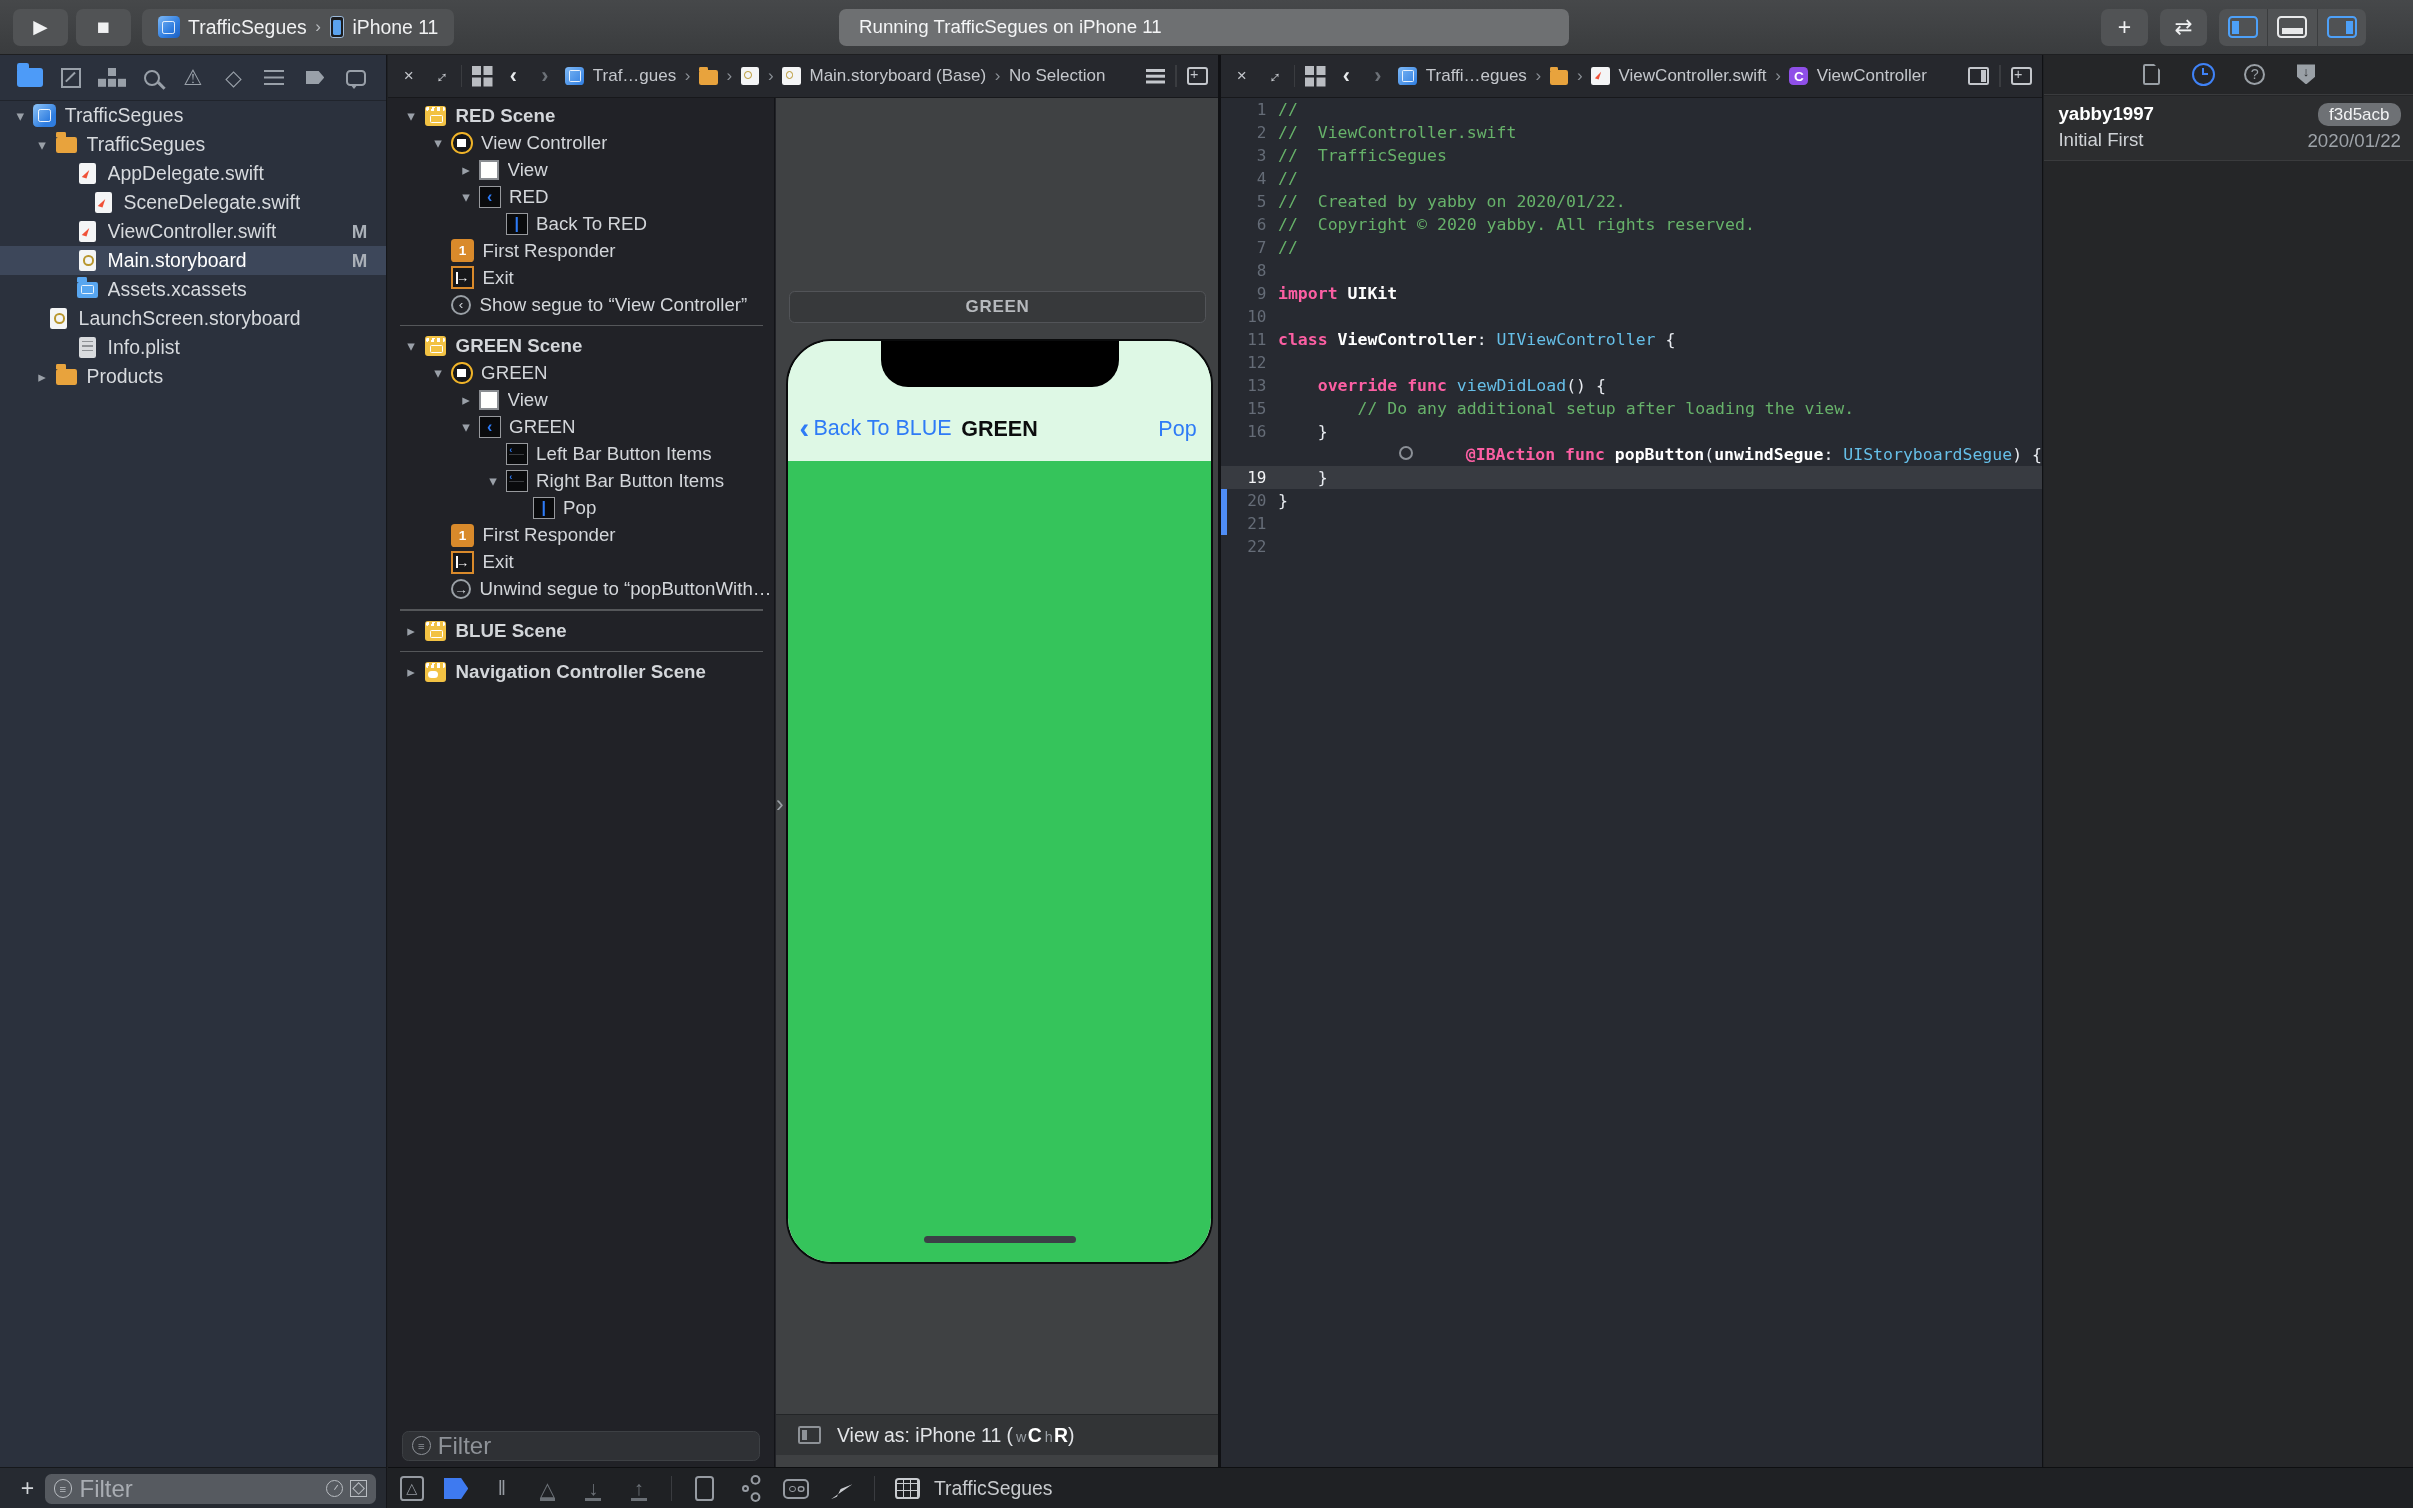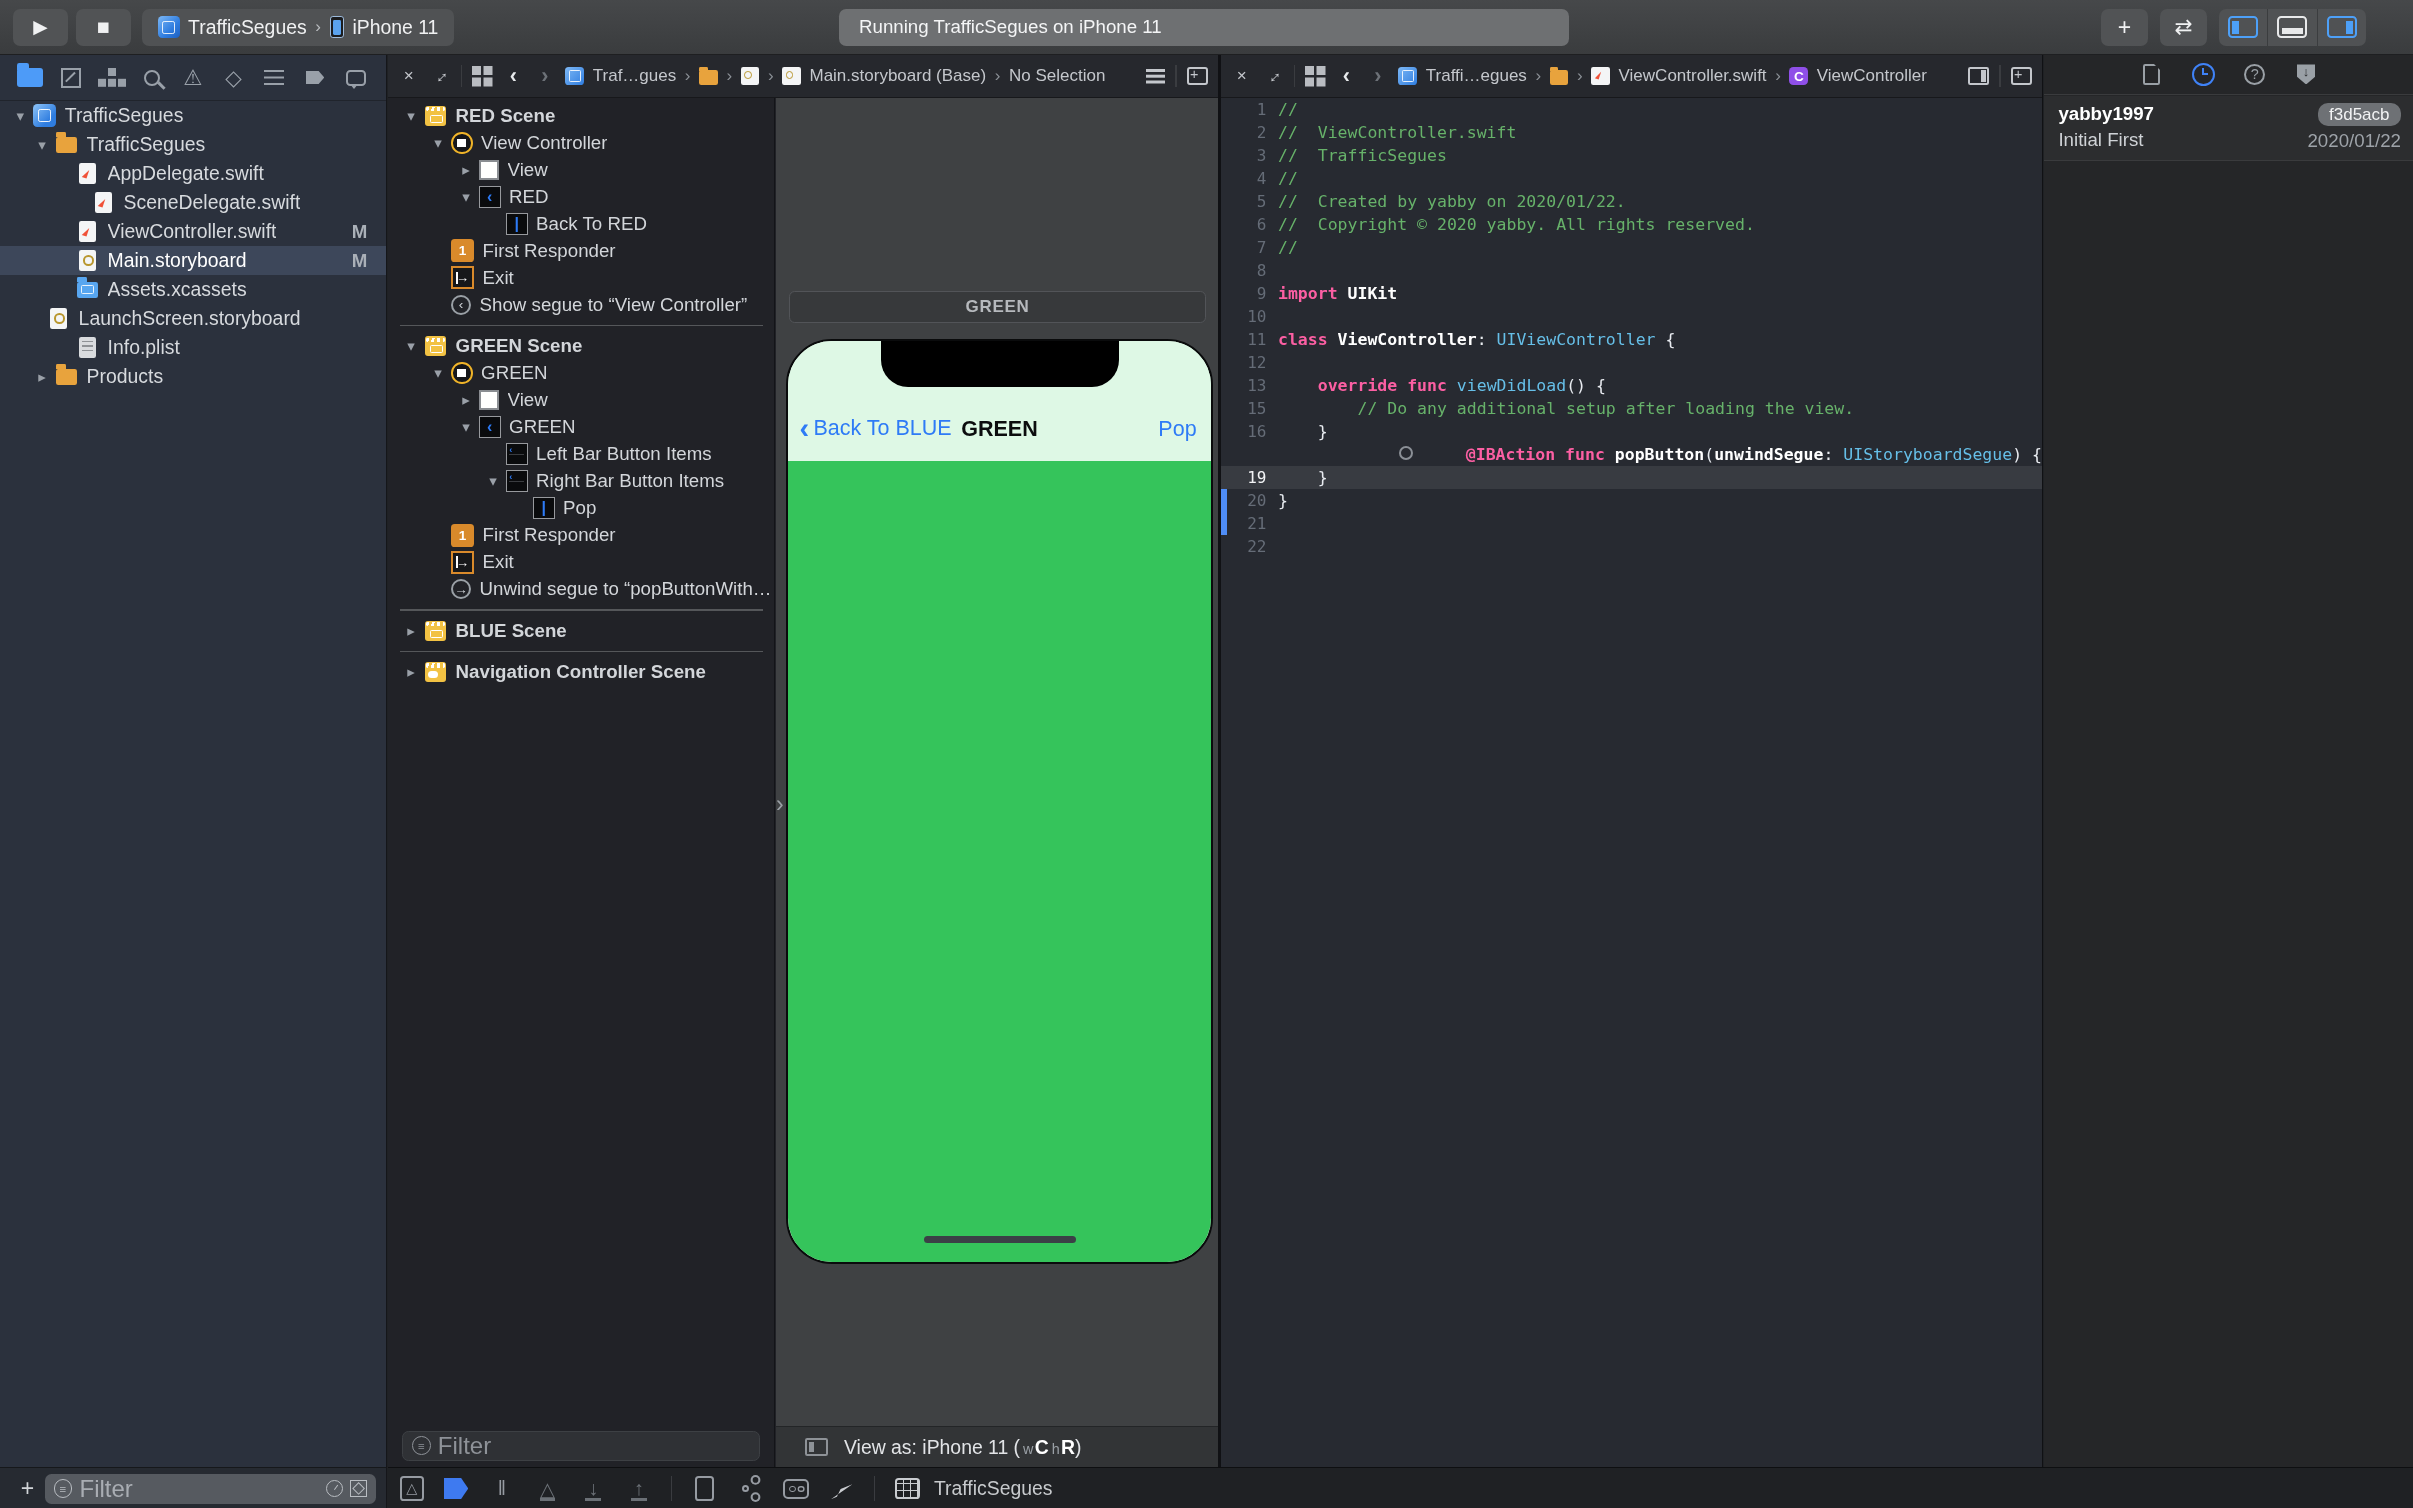--- a/index.html
+++ b/index.html
@@ -184,22 +184,22 @@
            background:#000; border-radius:0 0 27px 27px; }
   #phone-navbar { position:absolute; left:0; top:0; width:100%; height:120px; background:#def8e5; }
   #nav-back { position:absolute; left:11.5px; top:75px; color:#2e7bf6; font-size:21.5px; display:flex; align-items:center; gap:4.3px; }
   #nav-back .chev { font-size:29px; font-weight:bold; line-height:21.5px; }
   #nav-title { position:absolute; left:0; right:0; top:76px; text-align:center; color:#0c0d0e;
                font-weight:bold; font-size:21.5px; }
   #nav-pop { position:absolute; right:14.4px; top:76px; color:#2e7bf6; font-size:21.5px; }
   #phone-body { position:absolute; left:0; top:120px; width:100%; bottom:0; background:#35c45b; }
   #home-indicator { position:absolute; left:50%; transform:translateX(-50%); bottom:18.7px; width:152px;
                     height:7.2px; border-radius:3.6px; background:#3b4046; }
-  #canvas-bottombar { position:absolute; left:0; bottom:0; width:100%; height:41px; background:#323436;
-                      border-top:1.4px solid #232527; display:flex; align-items:center; padding:0 29px; gap:16px; }
+  #canvas-bottombar { position:absolute; left:0; bottom:12px; width:100%; height:41px; background:#323436;
+                      border-top:1.4px solid #232527; display:flex; align-items:center; padding:0 22px; gap:16px; }
   .devico { width:23px; height:18.7px; border:2.2px solid #8e9297; border-radius:2.2px; position:relative; flex:none; }
   .devico::after { content:""; position:absolute; left:2.2px; top:2.2px; bottom:2.2px; width:5px; background:#8e9297; }
   #viewas { color:#e2e4e7; font-size:19.4px; display:flex; align-items:baseline; }
   #viewas .sm { color:#9aa0a6; font-size:14.4px; margin:0 1.4px 0 2.9px; }
   #viewas .bg { color:#fff; font-weight:bold; }
 
   
   #editor-border { position:absolute; left:1218px; top:55px; width:3.6px; height:1412px; background:#101114; }
   #editor { position:absolute; left:1221px; top:55px; width:821px; height:1412px; background:#272a31; }
   #code { position:absolute; left:0; top:43px; width:100%; bottom:0; font-family:"DejaVu Sans Mono",monospace; }

